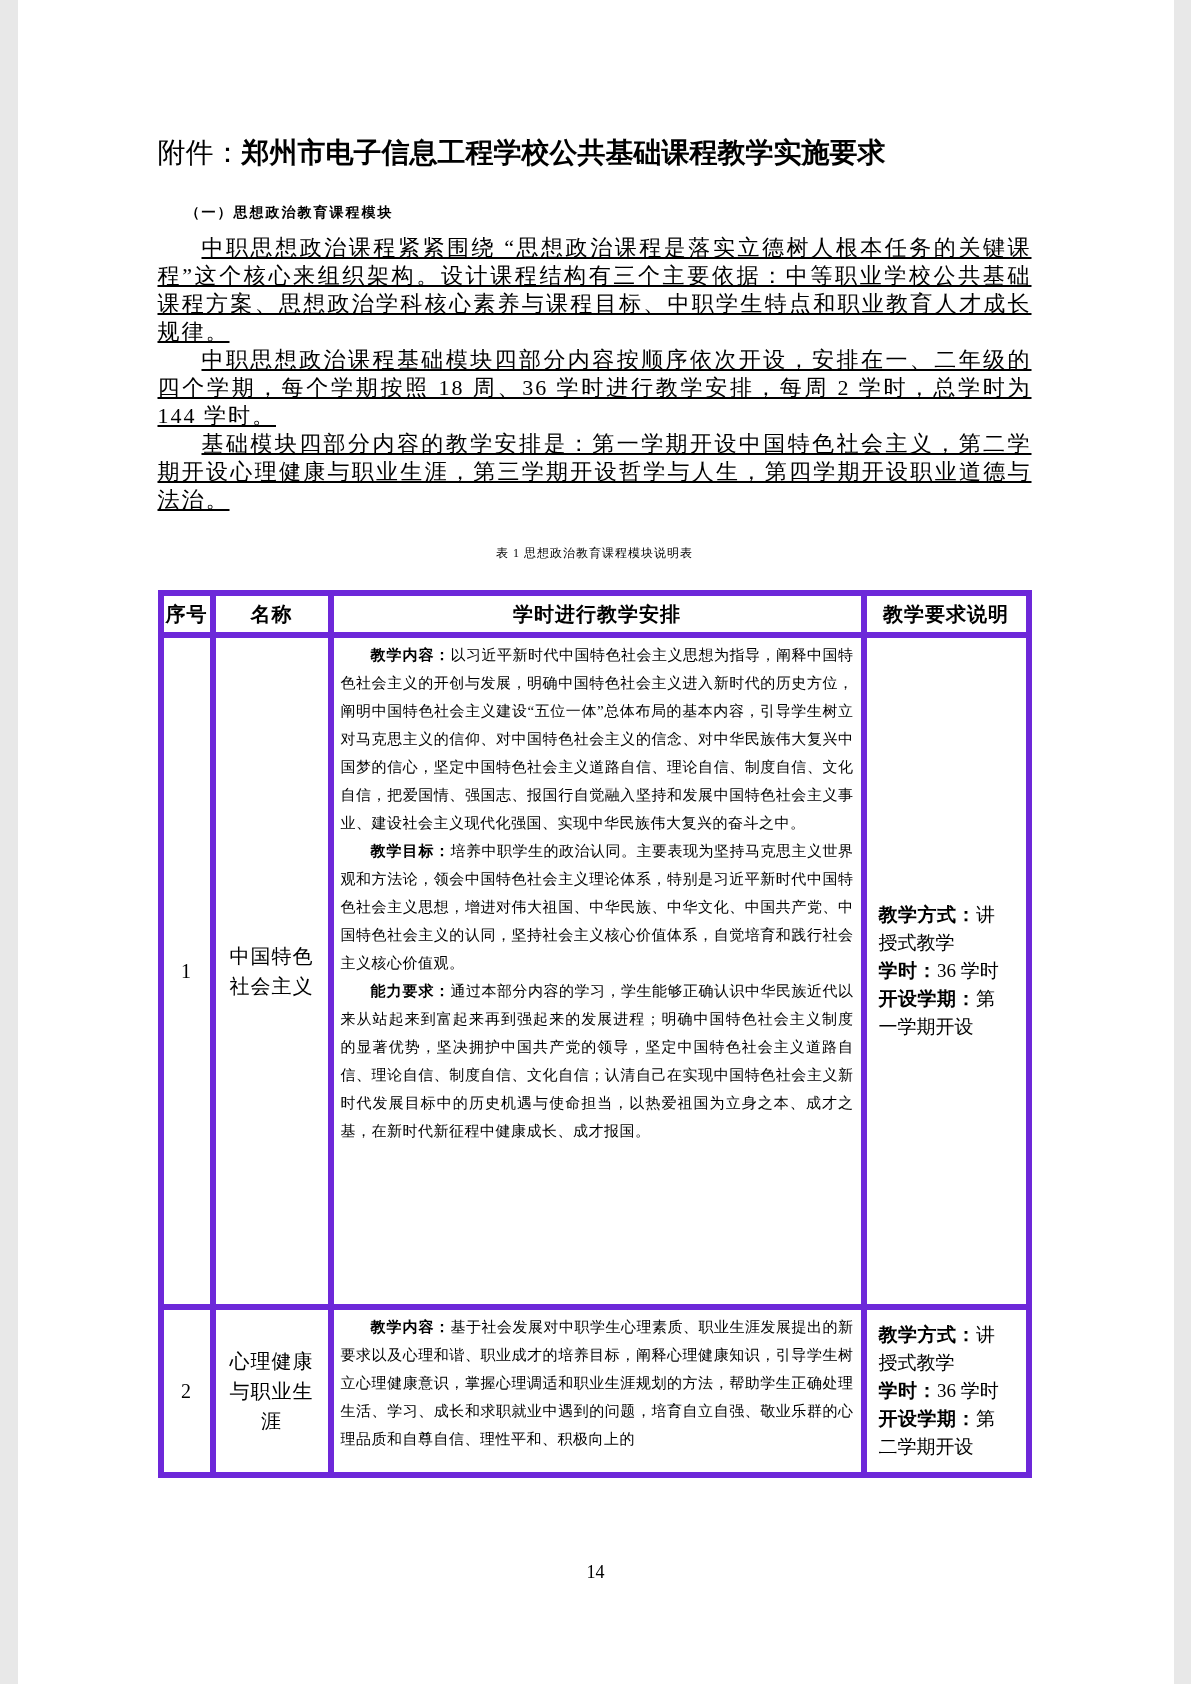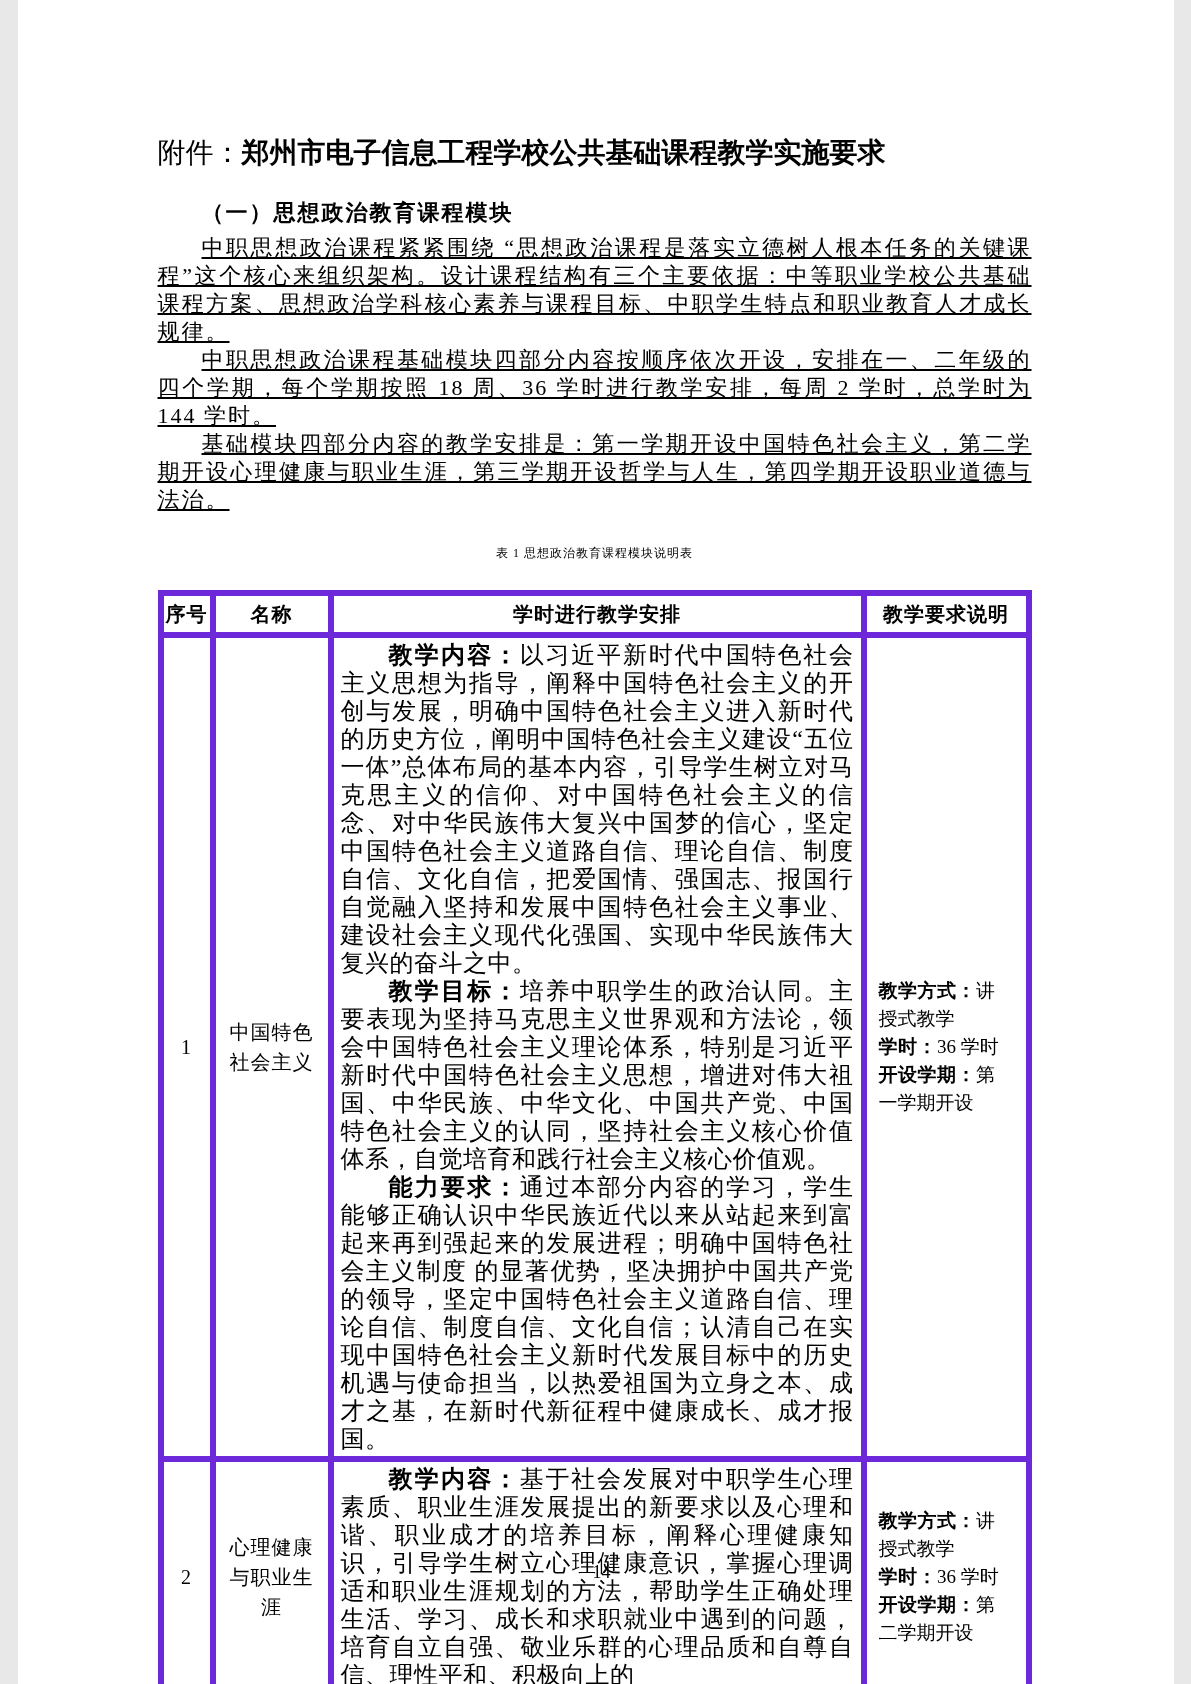--- a/index.html
+++ b/index.html
@@ -19,21 +19,21 @@
   }
   .doc-title {
     font-size: 28px;
     line-height: 34px;
     white-space: nowrap;
   }
   .doc-title .attachment-label { font-weight: normal; }
   .doc-title .title-text { font-weight: bold; }
   .section-heading {
     margin-top: 22px;
-    font-size: 22px;
+    font-size: 14px;
     line-height: 42px;
     text-indent: 2em;
     letter-spacing: 2px;
   }
   .para {
     font-size: 22px;
     line-height: 28px;
     text-align: justify;
     text-indent: 2em;
     letter-spacing: 2px;
@@ -71,21 +71,21 @@
     text-align: center;
     vertical-align: middle;
     font-size: 20px;
     line-height: 30px;
     letter-spacing: 1px;
     padding: 2px 6px;
   }
   td.cell-content {
     vertical-align: top;
     padding: 3px 7px;
-    font-size: 24px;
+    font-size: 15px;
     line-height: 28px;
     letter-spacing: 0.5px;
   }
   .cell-para {
     text-indent: 2em;
     text-align: justify;
   }
   .cell-para b { letter-spacing: 1px; }
   td.cell-req {
     vertical-align: middle;
@@ -93,21 +93,21 @@
     font-size: 19px;
     line-height: 28px;
     letter-spacing: 0;
   }
   .req-item b { letter-spacing: 0.5px; }
   tr.row-1 { height: 672px; }
   tr.row-2 { height: 168px; }
   .page-number {
     position: absolute;
     top: 1562px;
-    left: 6px;
+    left: 0;
     width: 100%;
     text-align: center;
     font-size: 18px;
   }
 </style>
 </head>
 <body>
 
 <div class="page">
   <div class="content">

